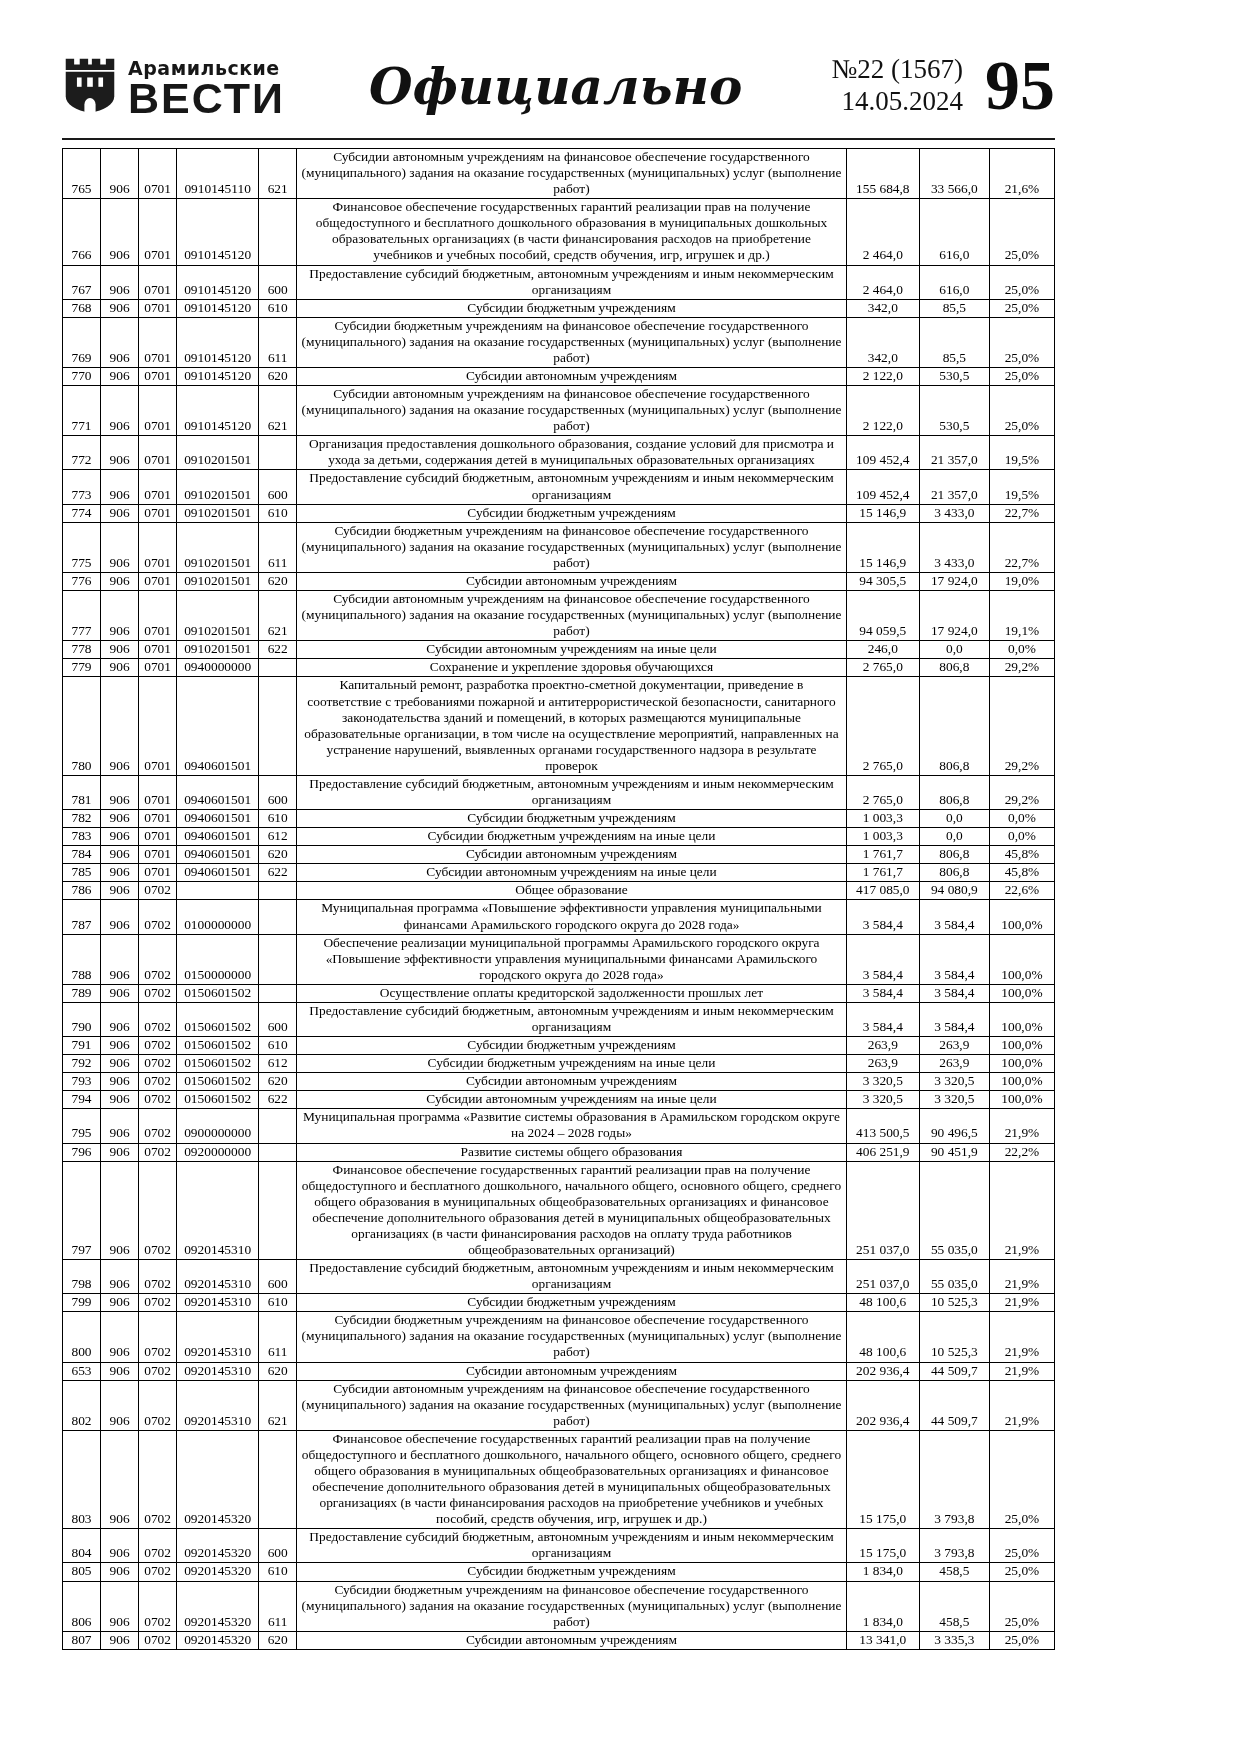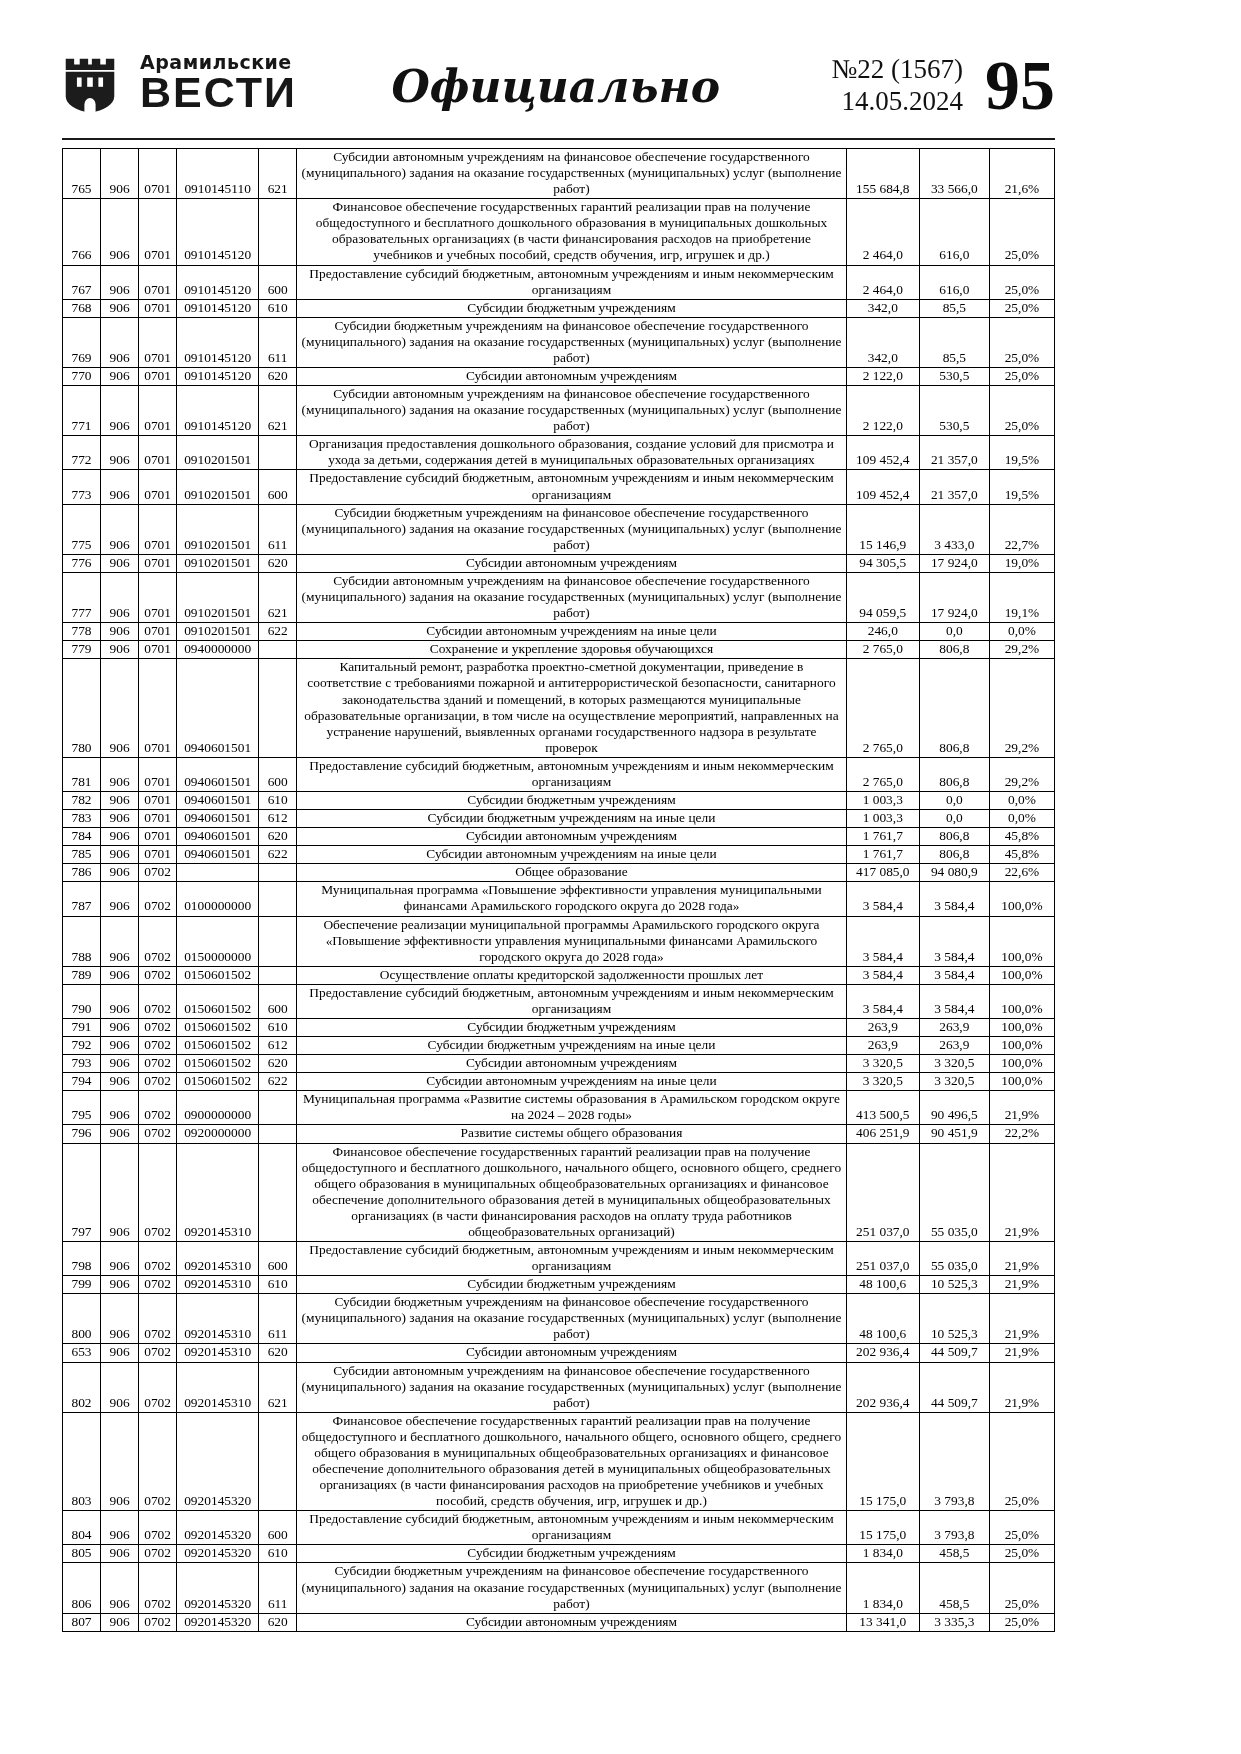--- a/index.html
+++ b/index.html
@@ -7,35 +7,35 @@
   body {
     width:1241px; height:1754px; overflow:hidden;
     font-family:"Liberation Serif","DejaVu Serif",serif;
     color:#000;
   }
   .page { padding:40px 0 0 62px; width:1241px; }
   .content { width:993px; }
 
   
   .masthead { display:flex; align-items:center; height:92px; }
-  .brand { display:flex; align-items:flex-start; gap:22px; width:258px; flex:none; }
+  .brand { display:flex; align-items:flex-end; gap:10px; width:258px; flex:none; }
   .emblem { flex:none; }
   .brand-text { display:flex; flex-direction:column; line-height:1; }
   .brand-top {
     font-family:"DejaVu Sans","Liberation Sans",sans-serif;
     font-weight:700; font-size:19px; letter-spacing:0.5px; color:#171717;
   }
   .brand-bottom {
     font-family:Liberation Sans, sans-serif;
     font-weight:800; font-size:43px; letter-spacing:2px; color:#171717; line-height:0.95;
   }
   .section-title {
     flex:1; text-align:center; font-style:italic; font-weight:600;
     font-family:"DejaVu Serif","Liberation Serif",serif;
-    font-size:44px; color:#111; padding-right:40px; white-space:nowrap;
+    font-size:50px; color:#111; padding-right:40px; white-space:nowrap;
   }
   .issue-block { flex:none; text-align:right; font-size:27px; line-height:1.18; color:#111; padding-right:22px; }
   .page-number {
     flex:none; font-size:70px; font-weight:700; line-height:0.82; color:#0d0d0d;
     font-family:"Liberation Serif","DejaVu Serif",serif;
   }
   .rule { border:none; border-top:2px solid #1a1a1a; margin:6px 0 8px 0; }
 
   
   table.budget { border-collapse:collapse; table-layout:fixed; width:993px;
@@ -198,20 +198,31 @@
             <td class="cell-gr">906</td>
             <td class="cell-rz">0701</td>
             <td class="cell-csr">0910201501</td>
             <td class="cell-vr">600</td>
             <td class="cell-name">Предоставление субсидий бюджетным, автономным учреждениям и иным некоммерческим организациям</td>
             <td class="cell-plan">109 452,4</td>
             <td class="cell-fact">21 357,0</td>
             <td class="cell-pct">19,5%</td>
           </tr>
           <tr>
+            <td class="cell-n">774</td>
+            <td class="cell-gr">906</td>
+            <td class="cell-rz">0701</td>
+            <td class="cell-csr">0910201501</td>
+            <td class="cell-vr">610</td>
+            <td class="cell-name">Субсидии бюджетным учреждениям</td>
+            <td class="cell-plan">15 146,9</td>
+            <td class="cell-fact">3 433,0</td>
+            <td class="cell-pct">22,7%</td>
+          </tr>
+          <tr>
             <td class="cell-n">775</td>
             <td class="cell-gr">906</td>
             <td class="cell-rz">0701</td>
             <td class="cell-csr">0910201501</td>
             <td class="cell-vr">611</td>
             <td class="cell-name">Субсидии бюджетным учреждениям на финансовое обеспечение государственного (муниципального) задания на оказание государственных (муниципальных) услуг (выполнение работ)</td>
             <td class="cell-plan">15 146,9</td>
             <td class="cell-fact">3 433,0</td>
             <td class="cell-pct">22,7%</td>
           </tr>

